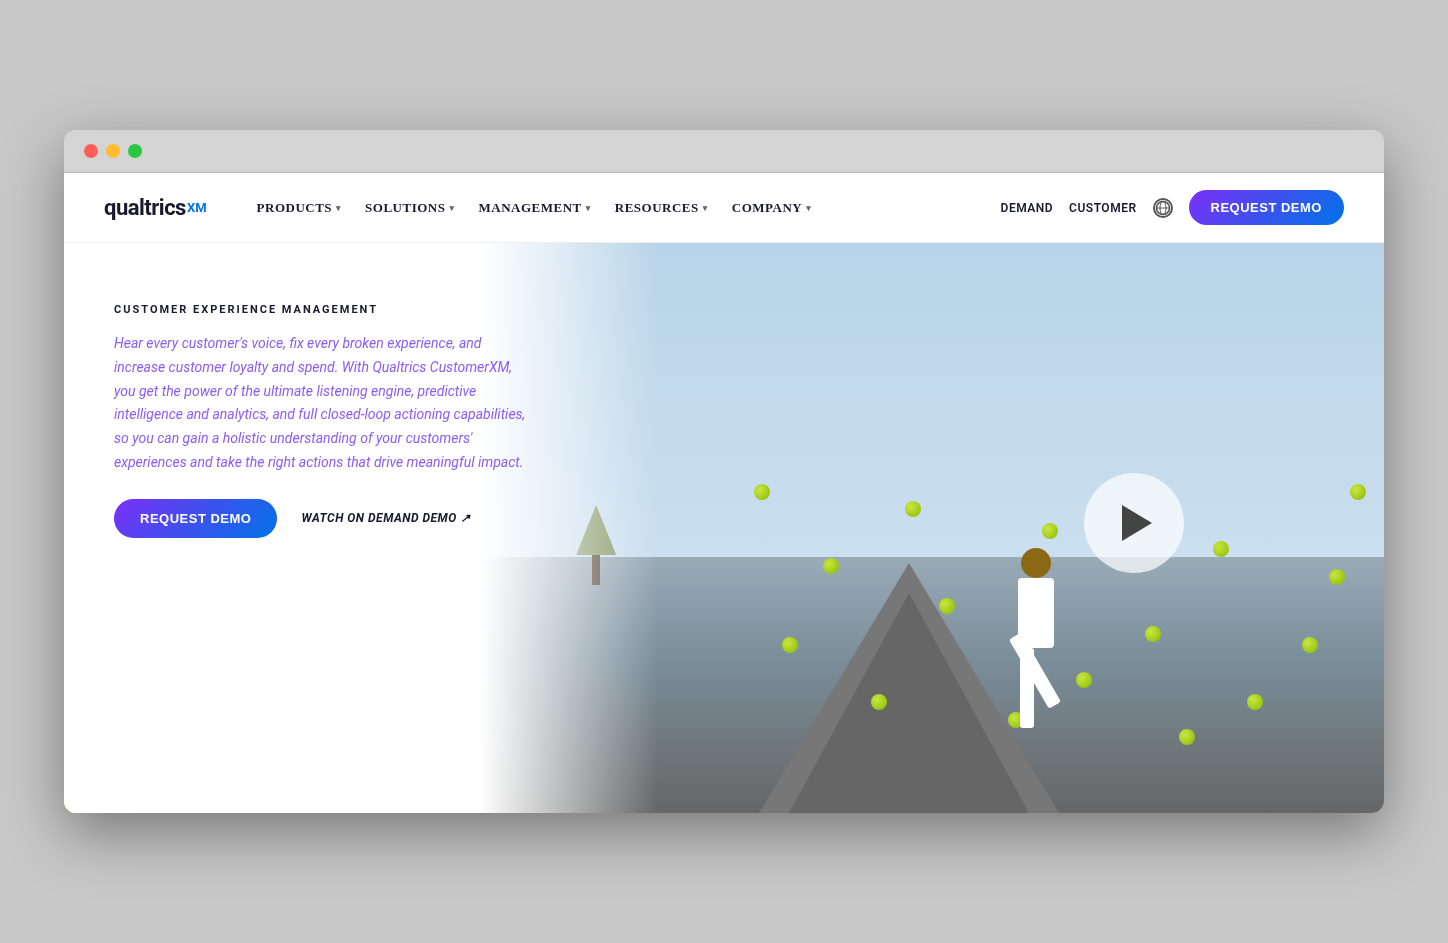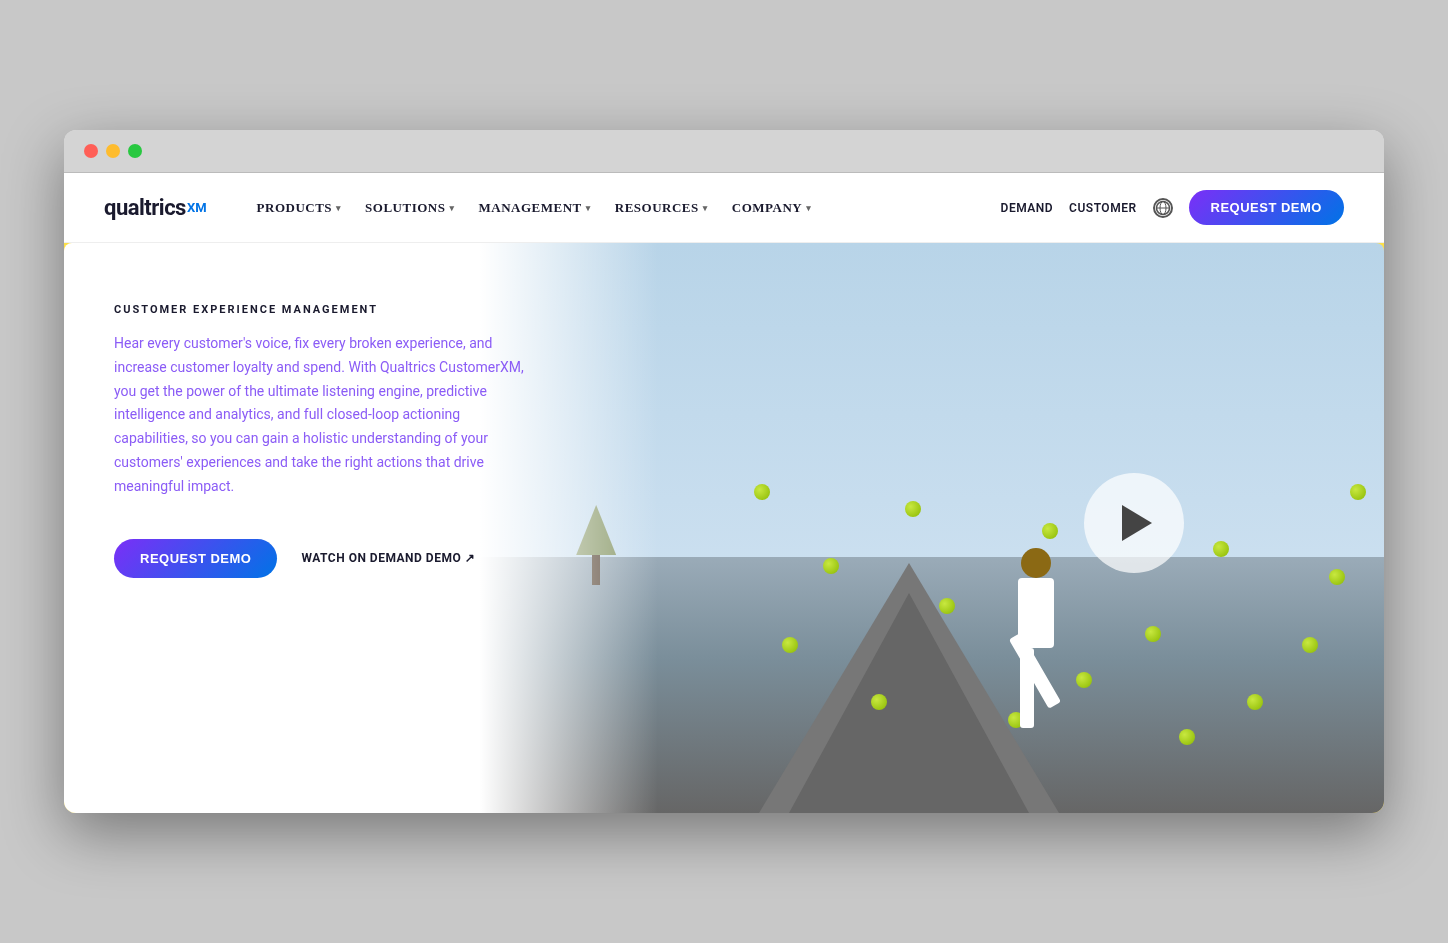--- a/index.html
+++ b/index.html
@@ -152,21 +152,20 @@
       cursor: pointer;
       white-space: nowrap;
     }
 
     
     .hero {
       position: relative;
       min-height: 570px;
       overflow: hidden;
       display: flex;
-      border-radius: 8px;
     }
 
     
     .tennis-balls {
       position: absolute;
       right: 0;
       top: 0;
       width: 72%;
       height: 100%;
       z-index: 2;
@@ -242,21 +241,22 @@
       color: #1a1a2e;
       line-height: 1.1;
       margin-bottom: 24px;
     }
 
     .hero-body {
       font-size: 14px;
       line-height: 1.7;
       color: #8b5cf6;
       max-width: 420px;
-      margin-bottom: 40px;
+      margin-bottom: 24px;
+      font-style: italic;
     }
 
     .hero-actions {
       display: flex;
       align-items: center;
       gap: 24px;
     }
 
     .btn-request-demo-hero {
       background: linear-gradient(135deg, #7b2ff7, #0073e6);
@@ -274,20 +274,21 @@
     .watch-demo-link {
       display: flex;
       align-items: center;
       gap: 6px;
       font-size: 12px;
       font-weight: 700;
       color: #1a1a2e;
       text-decoration: none;
       letter-spacing: 0.5px;
       cursor: pointer;
+      font-style: italic;
     }
 
     
     .bottom-banner {
       background: #111;
       padding: 22px 40px;
       display: flex;
       align-items: center;
       justify-content: center;
     }

